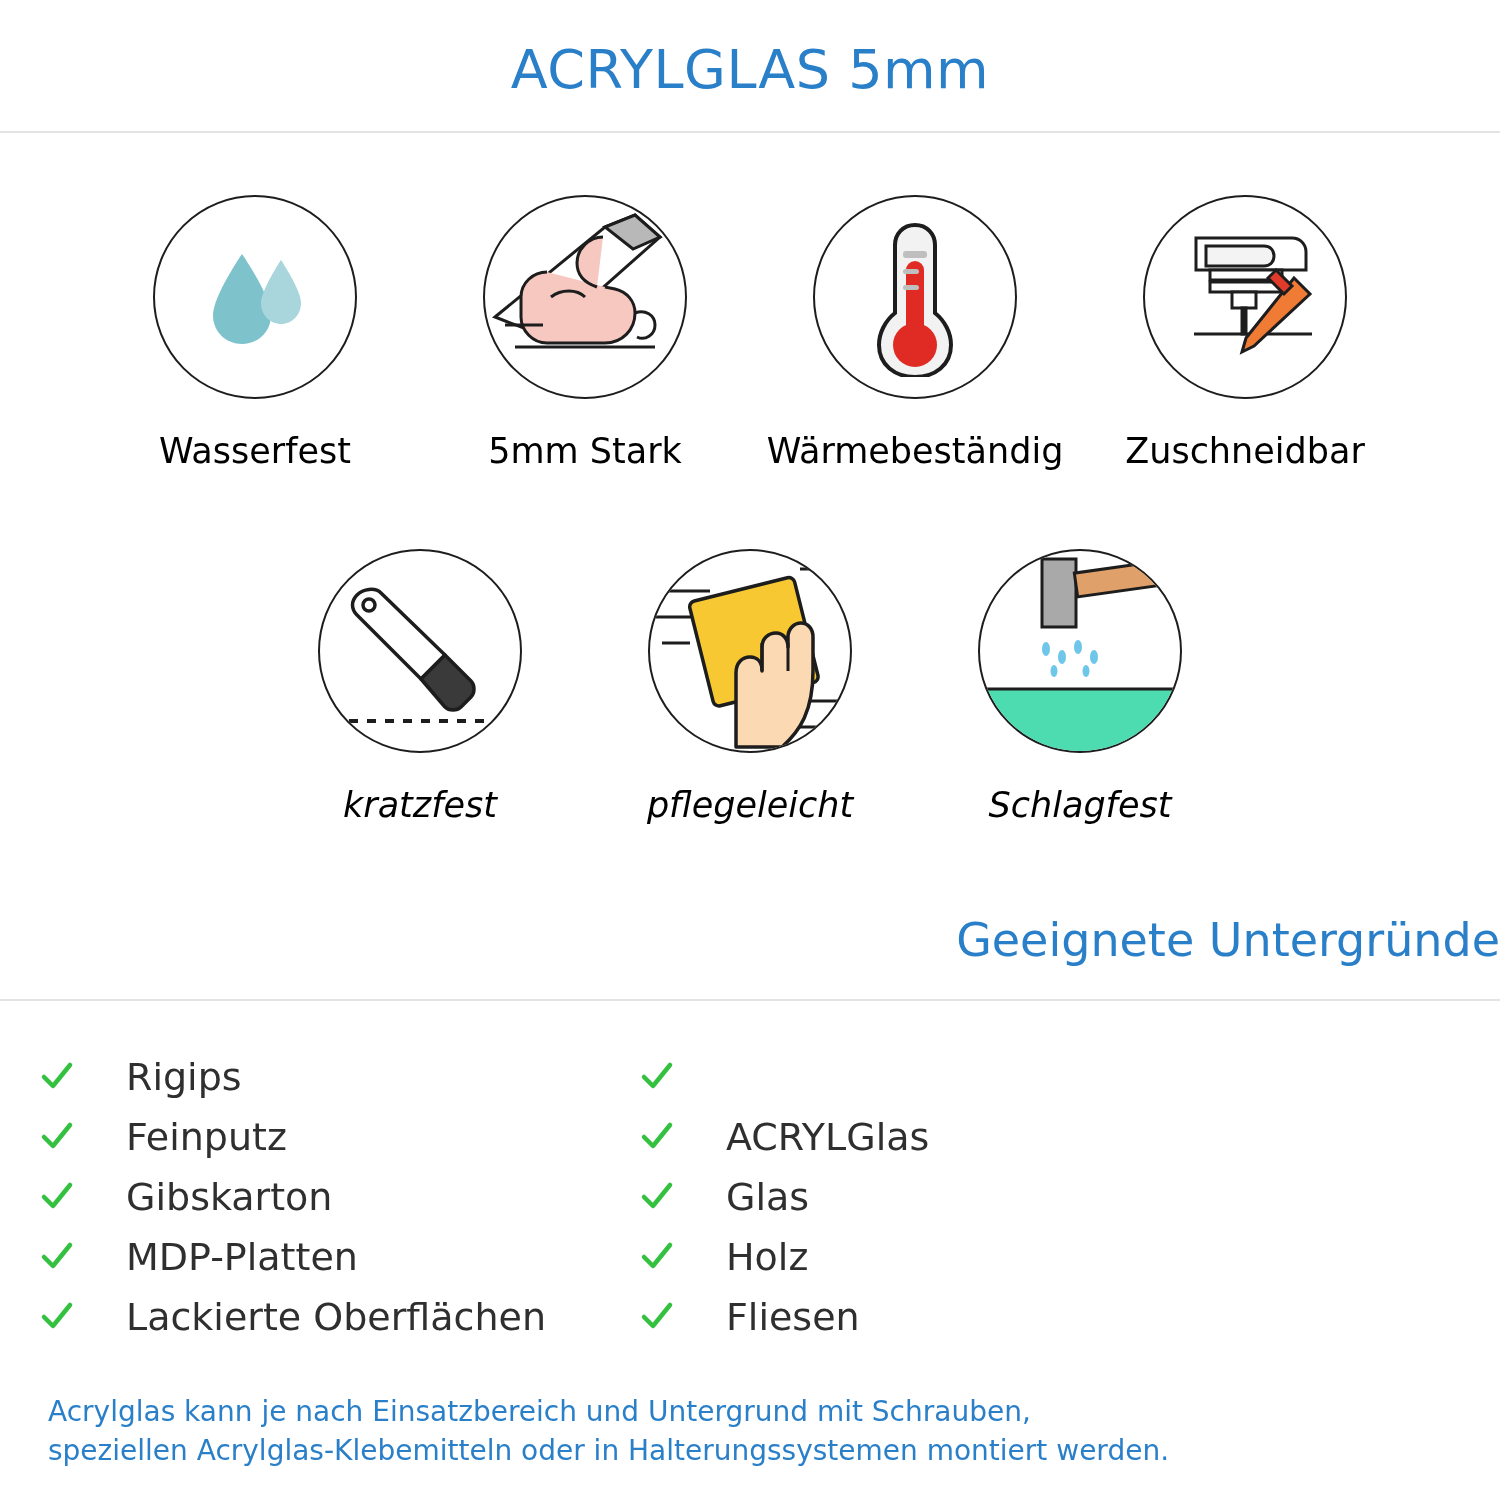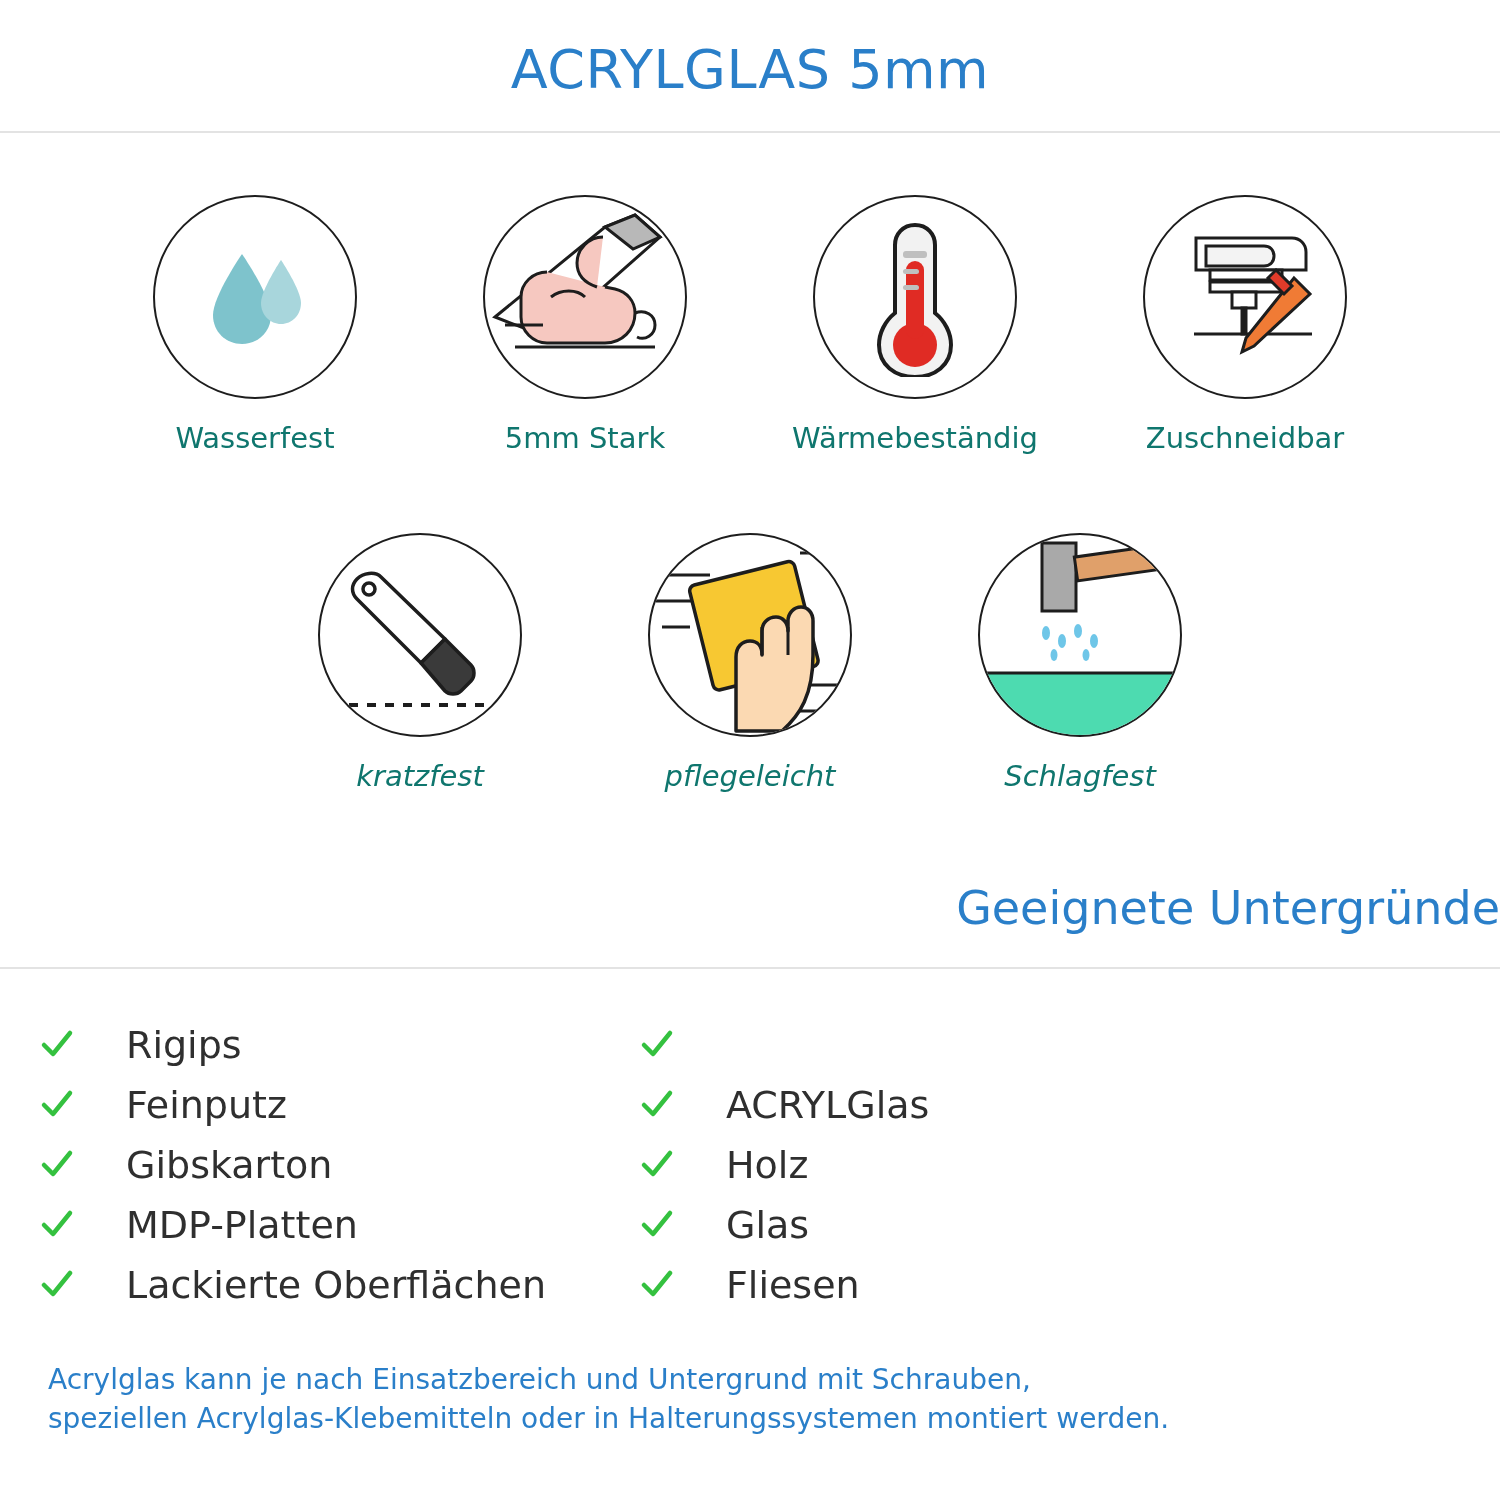--- a/index.html
+++ b/index.html
@@ -53,23 +53,23 @@
     border: 2.5px solid #1d1d1d;
     border-radius: 50%;
     position: relative;
     overflow: hidden;
     background: #fff;
     display: flex;
     align-items: center;
     justify-content: center;
   }
   .feature-label {
-    margin-top: 22px;
-    font-size: 29px;
-    color: #0f766e;
+    margin-top: 32px;
+    font-size: 35px;
+    color: #000000;
     white-space: nowrap;
   }
   .feature-row.row2 {
     margin-top: 78px;
     font-style: italic;
   }
 
   
   .section-title {
     text-align: right;
@@ -324,29 +324,29 @@
           </svg>
         </span>
       <span class="sub-text">ACRYLGlas</span>
     </div>
     <div class="sub-item">
       <span class="check">
           <svg width="34" height="34" viewBox="0 0 34 34">
             <path d="M4 17 L13 26 L30 5" fill="none" stroke="#34c13f" stroke-width="4.5" stroke-linecap="round" stroke-linejoin="round"></path>
           </svg>
         </span>
+      <span class="sub-text">Glas</span>
+    </div>
+    <div class="sub-item">
+      <span class="check">
+          <svg width="34" height="34" viewBox="0 0 34 34">
+            <path d="M4 17 L13 26 L30 5" fill="none" stroke="#34c13f" stroke-width="4.5" stroke-linecap="round" stroke-linejoin="round"></path>
+          </svg>
+        </span>
       <span class="sub-text">Holz</span>
-    </div>
-    <div class="sub-item">
-      <span class="check">
-          <svg width="34" height="34" viewBox="0 0 34 34">
-            <path d="M4 17 L13 26 L30 5" fill="none" stroke="#34c13f" stroke-width="4.5" stroke-linecap="round" stroke-linejoin="round"></path>
-          </svg>
-        </span>
-      <span class="sub-text">Glas</span>
     </div>
     <div class="sub-item">
       <span class="check">
           <svg width="34" height="34" viewBox="0 0 34 34">
             <path d="M4 17 L13 26 L30 5" fill="none" stroke="#34c13f" stroke-width="4.5" stroke-linecap="round" stroke-linejoin="round"></path>
           </svg>
         </span>
       <span class="sub-text">Fliesen</span>
     </div>
   </div>

